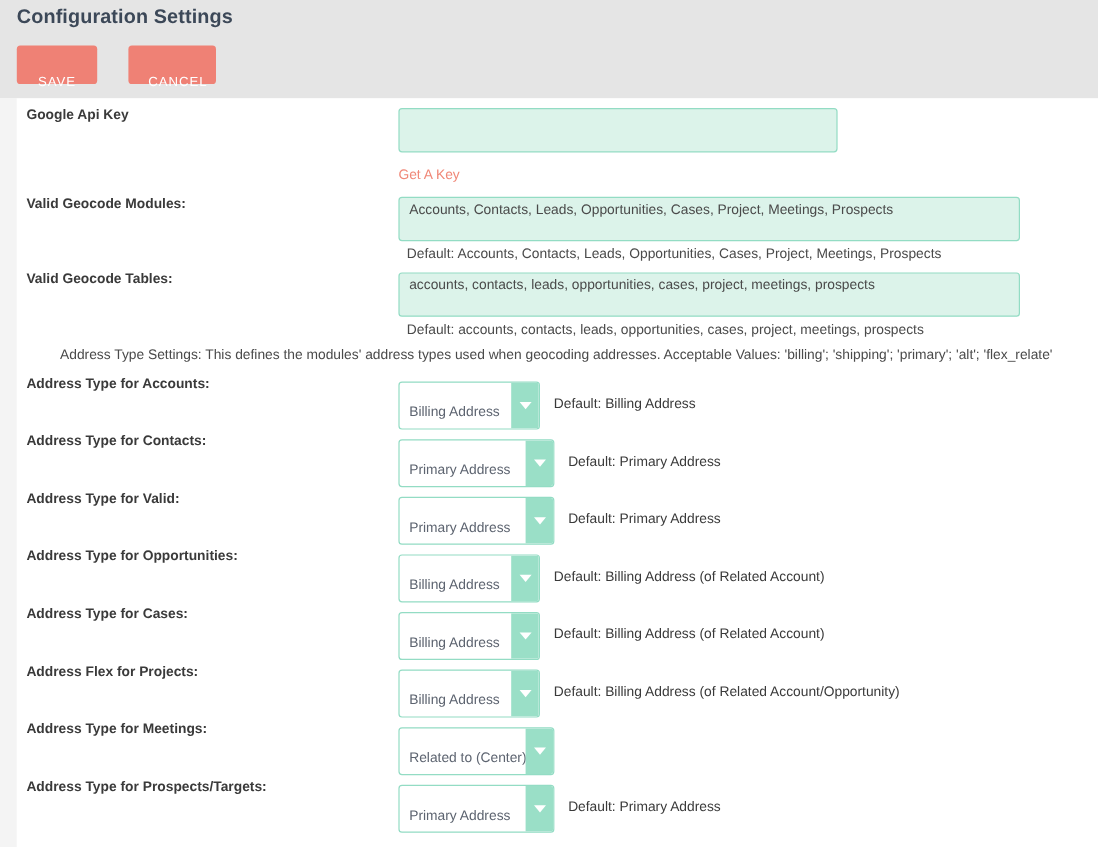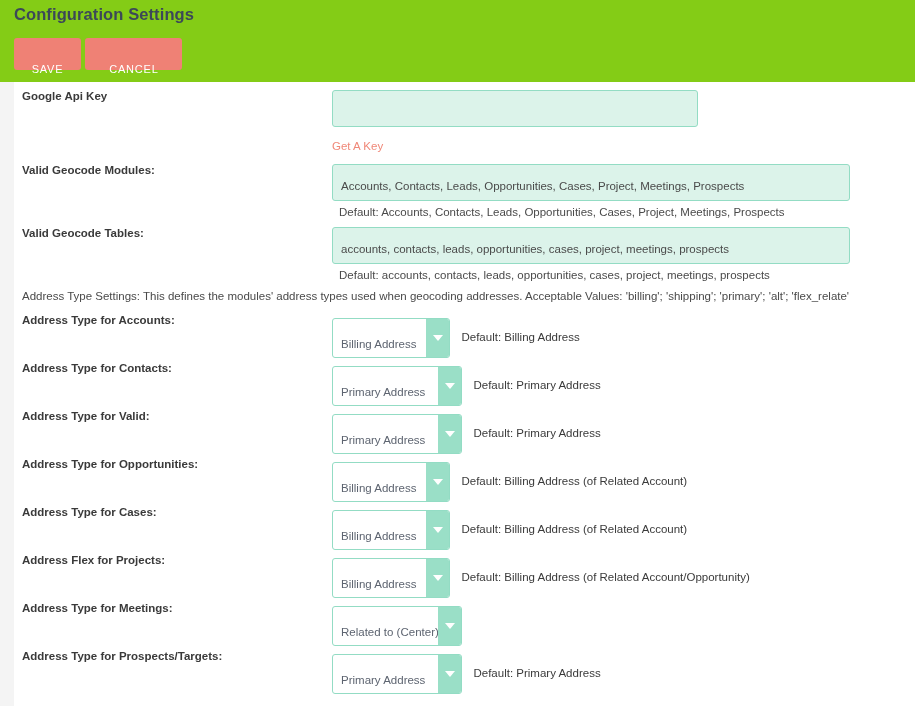--- a/index.html
+++ b/index.html
@@ -14,21 +14,21 @@
     overflow: hidden;
     position: relative;
   }
 
   
   .header {
     position: absolute;
     top: 0; left: 0;
     width: 915px;
     height: 82px;
-    background: #84cc16;
+    background: #e5e5e5;
     box-sizing: border-box;
   }
   .page-title {
     position: absolute;
     left: 14px;
     top: 5px;
     font-size: 16.5px;
     font-weight: bold;
     color: #3c4858;
     letter-spacing: 0.1px;
@@ -48,21 +48,21 @@
     font-size: 11px;
     letter-spacing: 0.8px;
     padding: 16px;
     height: 30px;
     line-height: 30px;
     text-align: center;
     cursor: pointer;
     vertical-align: top;
   }
   .btn-save { width: 67px; }
-  .btn-cancel { width: 97px; }
+  .btn-cancel { width: 73px; margin-left: 22px; }
 
   
   .panel {
     position: absolute;
     top: 82px;
     left: 14px;
     width: 901px;
     height: 624px;
     background: #ffffff;
     box-sizing: border-box;
@@ -109,21 +109,21 @@
     outline: none;
   }
   .api-key-input {
     width: 366px;
     height: 37px;
     padding: 4px 8px;
   }
   .mint-textarea {
     width: 518px;
     height: 37px;
-    padding: 14px 8px 4px 8px;
+    padding: 3px 8px 4px 8px;
     resize: none;
     line-height: 14px;
     overflow: hidden;
     display: block;
   }
   .get-a-key {
     display: inline-block;
     color: #f08878;
     font-size: 11.5px;
     text-decoration: none;
@@ -231,21 +231,21 @@
 
   <div class="row" style="top:145px;">
     <div class="label">Valid Geocode Tables:</div>
     <div class="field">
       <textarea class="mint-input mint-textarea" style="">accounts, contacts, leads, opportunities, cases, project, meetings, prospects</textarea>
       <div style="height:5px;"></div>
       <span class="default-note" style="margin-left:7px;">Default: accounts, contacts, leads, opportunities, cases, project, meetings, prospects</span>
     </div>
   </div>
 
-  <div class="helper-text" style="top:208px;">Address Type Settings: This defines the modules' address types used when geocoding addresses. Acceptable Values: 'billing'; 'shipping'; 'primary'; 'alt'; 'flex_relate'</div>
+  <div class="helper-text" style="top:208px;margin-left:28px;">Address Type Settings: This defines the modules' address types used when geocoding addresses. Acceptable Values: 'billing'; 'shipping'; 'primary'; 'alt'; 'flex_relate'</div>
 
   <div class="row" style="top:232px;">
     <div class="label">Address Type for Accounts:</div>
     <div class="field" style="left:318px; top:4px;">
       <span class="select-wrap sel-w118">
         <span class="select-value">Billing Address</span>
         <span class="select-arrow-btn"></span>
       </span>
       <span class="inline-note">Default: Billing Address</span>
     </div>

